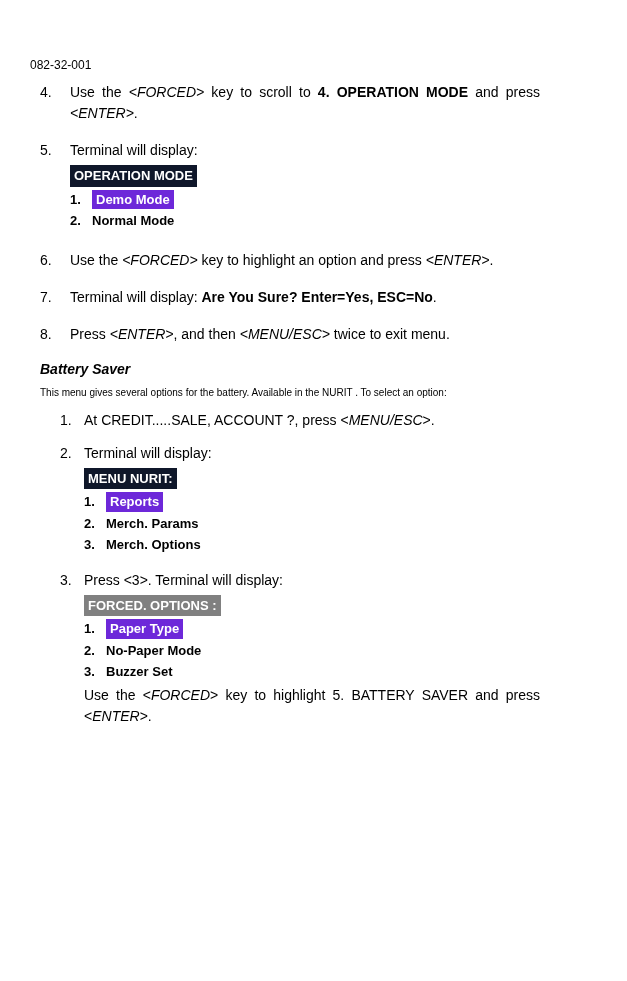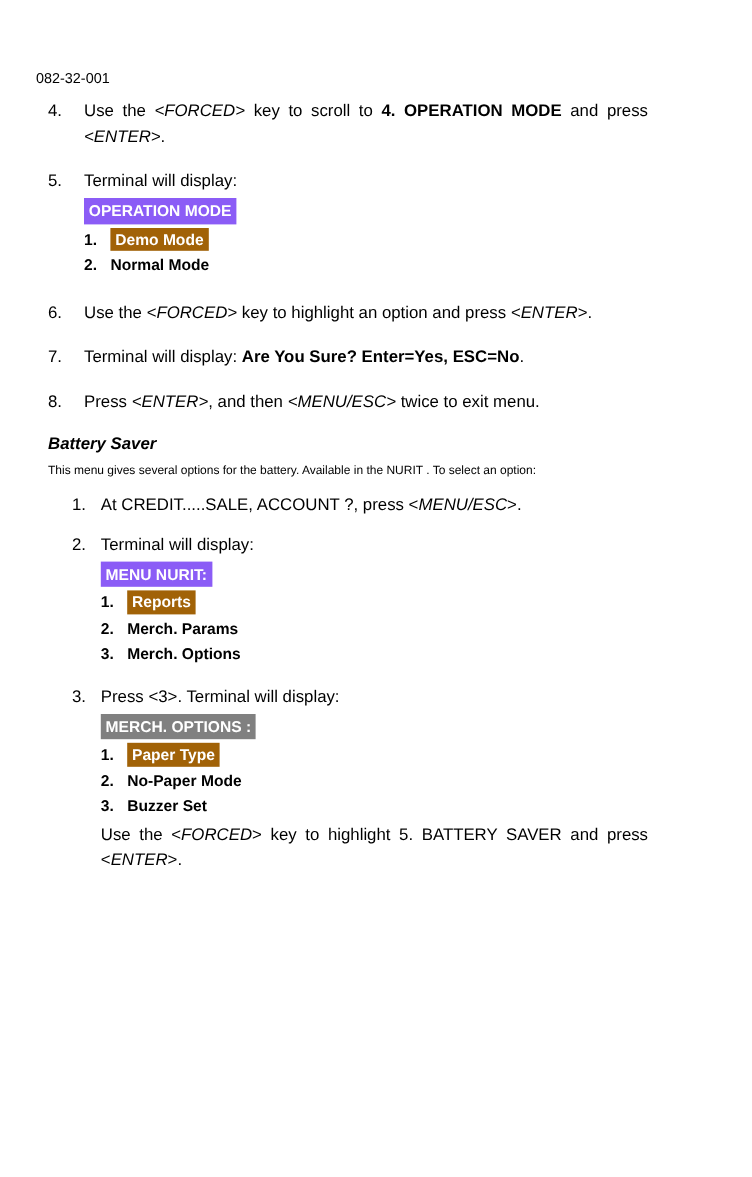--- a/index.html
+++ b/index.html
@@ -61,21 +61,21 @@
 
     .item-content .bold {
       font-weight: bold;
     }
 
     .terminal-display {
       margin-top: 4px;
     }
 
     .terminal-header {
-      background-color: #8b5cf6;
+      background-color: #0f172a;
       color: #ffffff;
       font-weight: bold;
       font-size: 13px;
       padding: 1px 4px;
       display: inline-block;
     }
 
     .terminal-list {
       list-style: none;
       margin: 2px 0;
@@ -86,21 +86,21 @@
       padding: 1px 0;
       display: flex;
     }
 
     .terminal-list li .li-num {
       min-width: 22px;
       font-weight: bold;
     }
 
     .terminal-list li .li-text-highlighted {
-      background-color: #a16207;
+      background-color: #6d28d9;
       color: #ffffff;
       font-weight: bold;
       padding: 0 4px;
     }
 
     .terminal-list li .li-text {
       font-weight: bold;
     }
 
     .section-title {
@@ -263,21 +263,21 @@
             </ul>
           </div>
         </div>
       </div>
 
       <div class="sub-item">
         <div class="sub-num">3.</div>
         <div class="sub-content">
           Press <span class="bold-italic">&lt;3&gt;</span>. Terminal will display:
           <div class="terminal-display">
-            <div class="merch-header">MERCH. OPTIONS :</div>
+            <div class="merch-header">FORCED. OPTIONS :</div>
             <ul class="terminal-list">
               <li>
                 <span class="li-num">1.</span>
                 <span class="li-text-highlighted">Paper Type</span>
               </li>
               <li>
                 <span class="li-num">2.</span>
                 <span class="li-text">No-Paper Mode</span>
               </li>
               <li>

